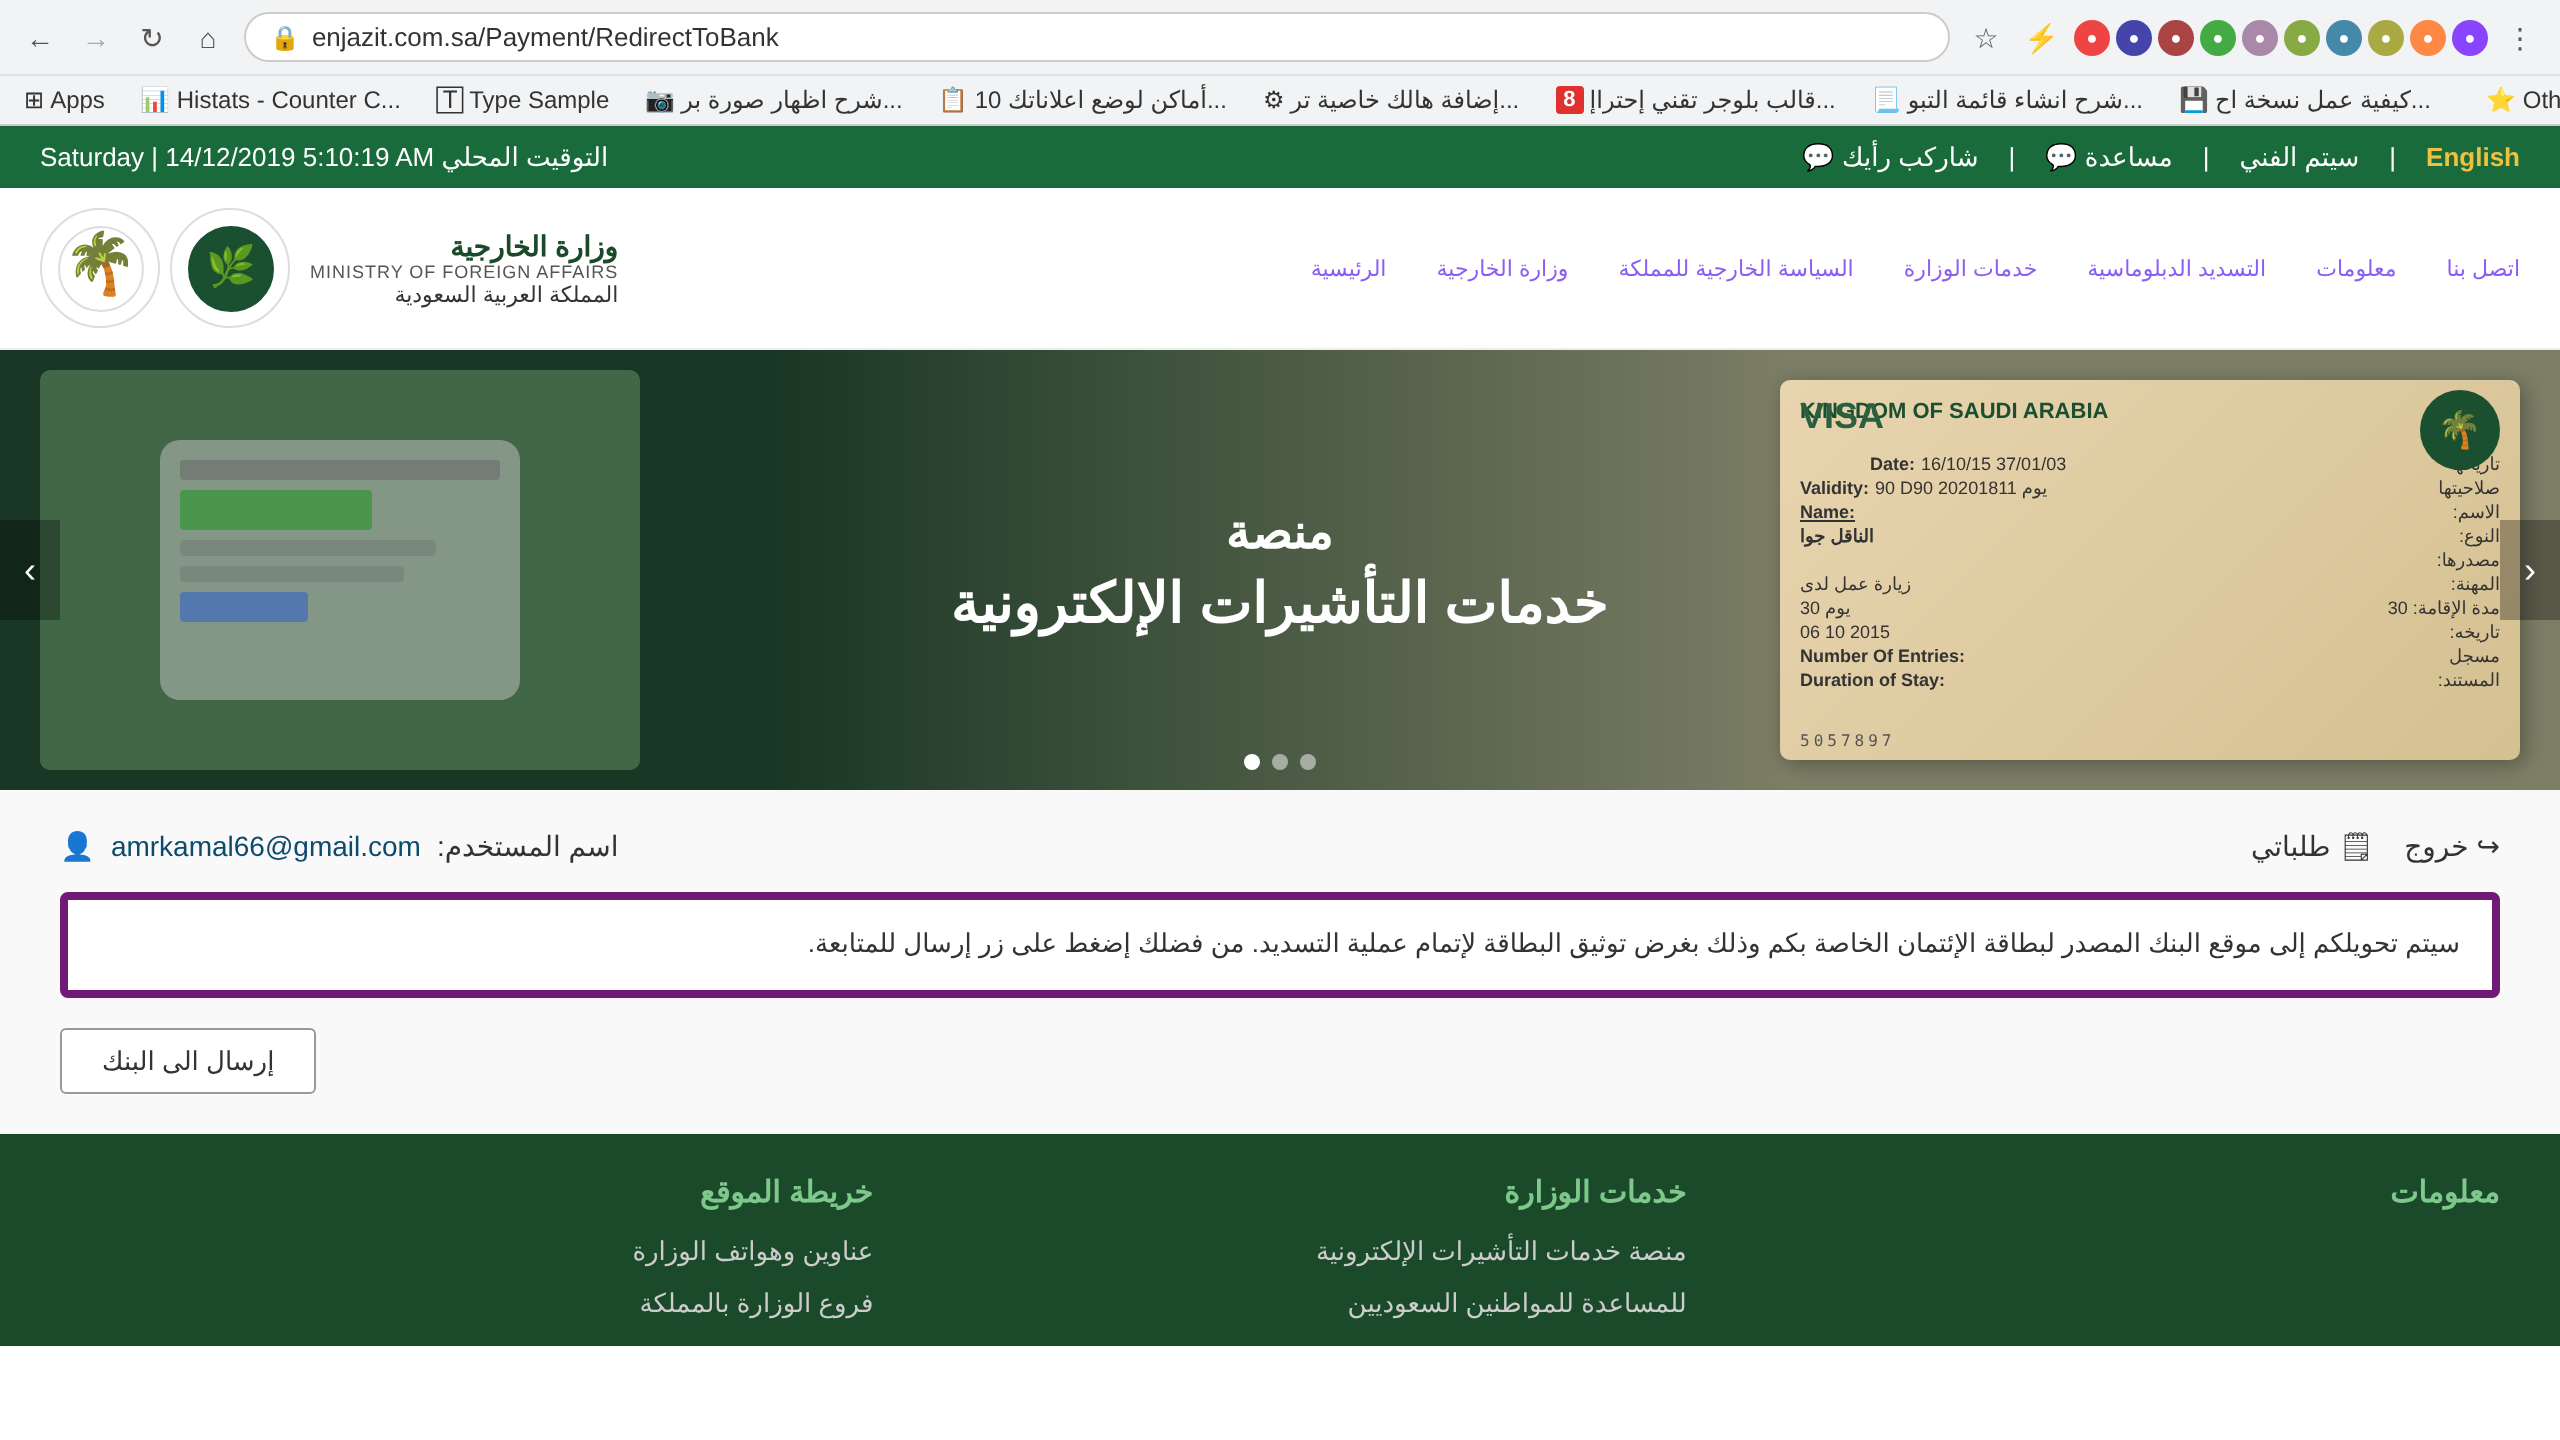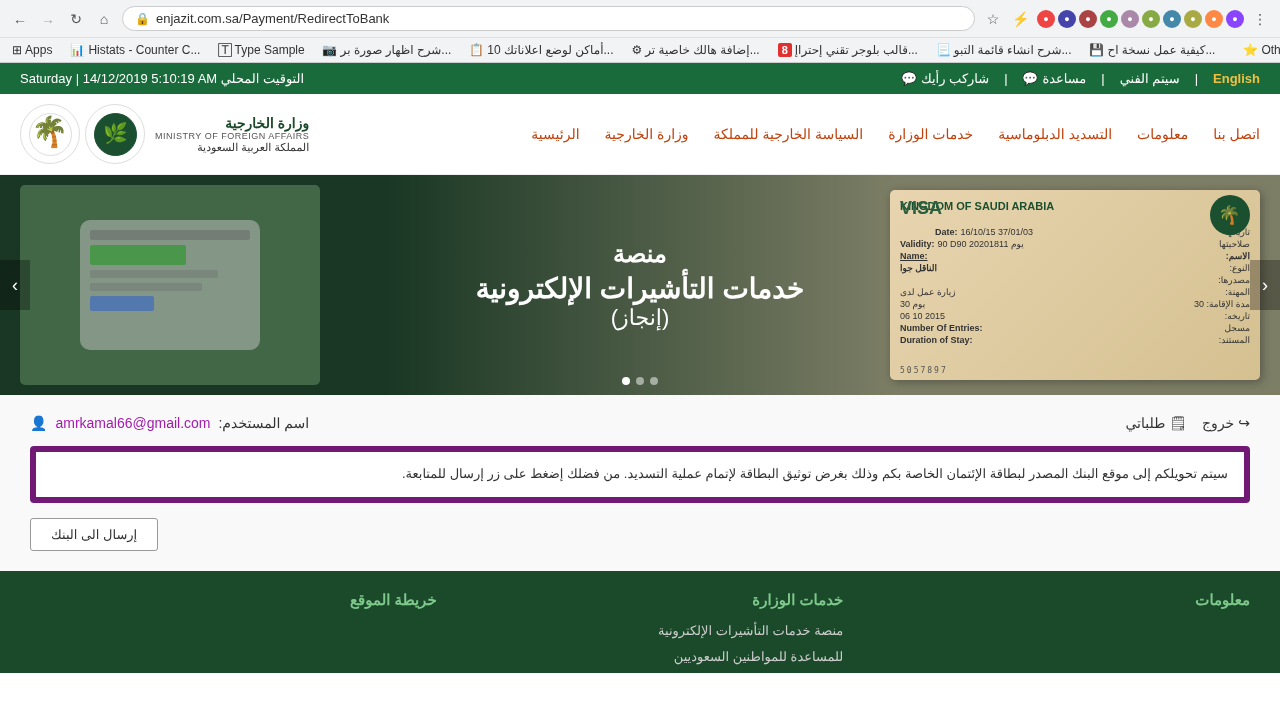--- a/index.html
+++ b/index.html
@@ -84,21 +84,21 @@
     .nav-bar {
       background: white;
       display: flex;
       align-items: center;
       justify-content: space-between;
       padding: 10px 20px;
       border-bottom: 1px solid #eee;
       direction: rtl;
     }
     .nav-links { display: flex; gap: 25px; align-items: center; }
-    .nav-link { color: #c2410c; text-decoration: none; font-size: 14px; cursor: pointer; }
+    .nav-link { color: #8b5cf6; text-decoration: none; font-size: 11px; cursor: pointer; }
     .logo-area { display: flex; align-items: center; gap: 10px; }
 
     
     .hero {
       position: relative;
       height: 220px;
       overflow: hidden;
       background: #2a4a3a;
     }
     .hero-text {
@@ -130,21 +130,21 @@
       justify-content: space-between;
       align-items: center;
       margin-bottom: 15px;
     }
     .user-info { display: flex; align-items: center; gap: 8px; font-size: 14px; color: #333; }
     .user-actions { display: flex; gap: 15px; align-items: center; }
     .action-link { color: #333; text-decoration: none; font-size: 14px; display: flex; align-items: center; gap: 4px; cursor: pointer; }
 
     .info-message {
       background: white;
-      border: 6px solid #701a75;
+      border: 4px solid #701a75;
       border-radius: 4px;
       padding: 12px 16px;
       font-size: 13px;
       color: #333;
       text-align: right;
       margin-bottom: 15px;
       line-height: 1.6;
     }
     .send-btn-row { text-align: left; }
     .send-btn {
@@ -358,21 +358,21 @@
         <div style="display:flex;gap:3px;">
             <span style="font-weight:bold;">Validity:</span>
             <span>90 D90 يوم  20201811</span>
           </div>
         <div style="display:flex;gap:3px;direction:rtl;">
             <span>صلاحيتها</span>
           </div>
         <div style="display:flex;gap:3px;text-decoration:underline;">
             <span style="font-weight:bold;">Name:</span>
           </div>
-        <div style="direction:rtl;font-weight:bold;"><span>الاسم:</span></div>
+        <div style="direction:rtl;"><span>الاسم:</span></div>
         <div><span style="font-weight:bold;">الناقل جوا</span></div>
         <div style="direction:rtl;"><span>النوع:</span></div>
         <div></div>
         <div style="direction:rtl;"><span>مصدرها:</span></div>
         <div><span>زيارة عمل لدى</span></div>
         <div style="direction:rtl;"><span>المهنة:</span></div>
         <div><span>30 يوم</span></div>
         <div style="direction:rtl;"><span>مدة الإقامة: 30</span></div>
         <div><span>06 10 2015</span></div>
         <div style="direction:rtl;"><span>تاريخه:</span></div>
@@ -380,21 +380,20 @@
         <div style="direction:rtl;"><span>مسجل</span></div>
         <div><span style="font-weight:bold;">Duration of Stay:</span></div>
         <div style="direction:rtl;"><span>المستند:</span></div>
       </div>
       <div style="position:absolute;bottom:5px;left:10px;font-family:monospace;font-size:8px;letter-spacing:2px;color:#555;">5057897</div>
     </div>
 
     <div class="hero-text">
       <div class="hero-title">منصة</div>
       <div class="hero-subtitle">خدمات التأشيرات الإلكترونية</div>
-      <div class="hero-brand">(إنجاز)</div>
     </div>
 
     <div class="slider-dots">
       <div class="dot active"></div>
       <div class="dot"></div>
       <div class="dot"></div>
     </div>
 
     <button class="hero-arrow hero-arrow-right">›</button>
     <button class="hero-arrow hero-arrow-left">‹</button>
@@ -407,21 +406,21 @@
           <span>↪</span>
           <span>خروج</span>
         </span>
         <span class="action-link">
           <span>🗒</span>
           <span>طلباتي</span>
         </span>
       </div>
       <div class="user-info">
         <span>اسم المستخدم:</span>
-        <span style="color:#a21caf;">amrkamal66@gmail.com</span>
+        <span style="color:#0c4a6e;">amrkamal66@gmail.com</span>
         <span>👤</span>
       </div>
     </div>
 
     <div class="info-message">
       <span>سيتم تحويلكم إلى موقع البنك المصدر لبطاقة الإئتمان الخاصة بكم وذلك بغرض توثيق البطاقة لإتمام عملية التسديد. من فضلك إضغط على زر إرسال للمتابعة.</span>
     </div>
 
     <div class="send-btn-row">
       <button class="send-btn">إرسال الى البنك</button>
@@ -435,16 +434,20 @@
       </div>
       <div class="footer-col">
         <h4>خدمات الوزارة</h4>
         <ul>
           <li><a>منصة خدمات التأشيرات الإلكترونية</a></li>
           <li><a>للمساعدة للمواطنين السعوديين</a></li>
         </ul>
       </div>
       <div class="footer-col">
         <h4>خريطة الموقع</h4>
+        <ul>
+          <li><a>عناوين وهواتف الوزارة</a></li>
+          <li><a>فروع الوزارة بالمملكة</a></li>
+        </ul>
       </div>
     </div>
   </div>
 </div>
 
 </body></html>

